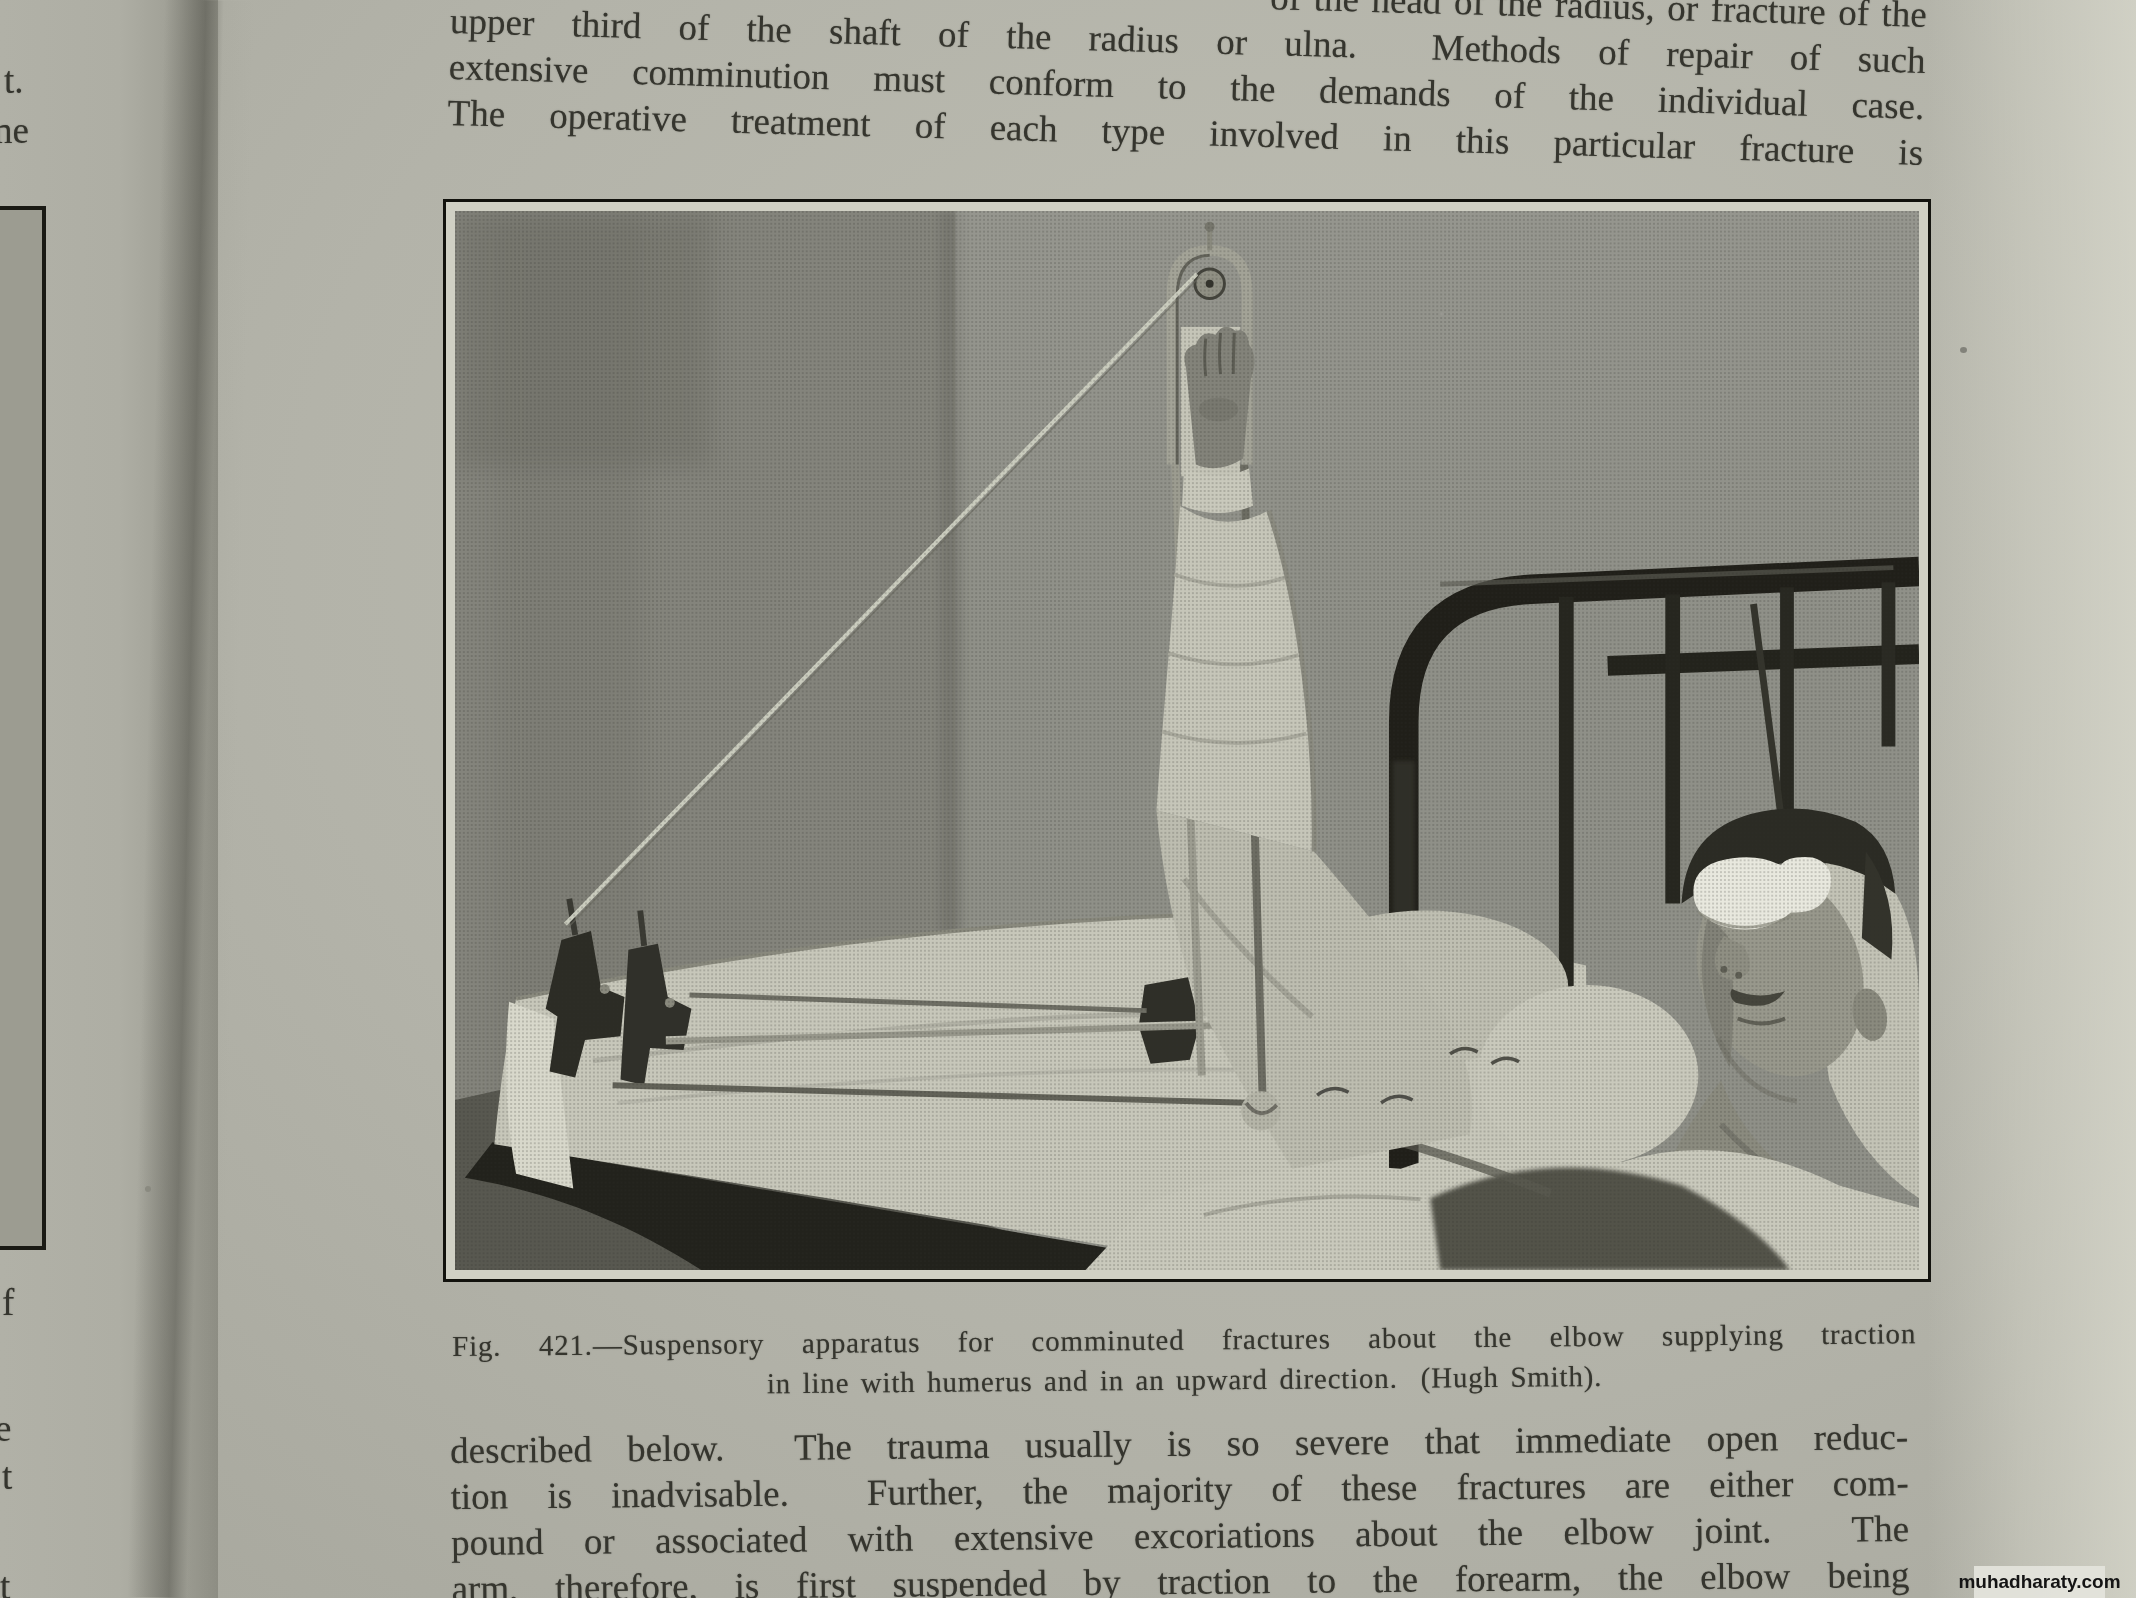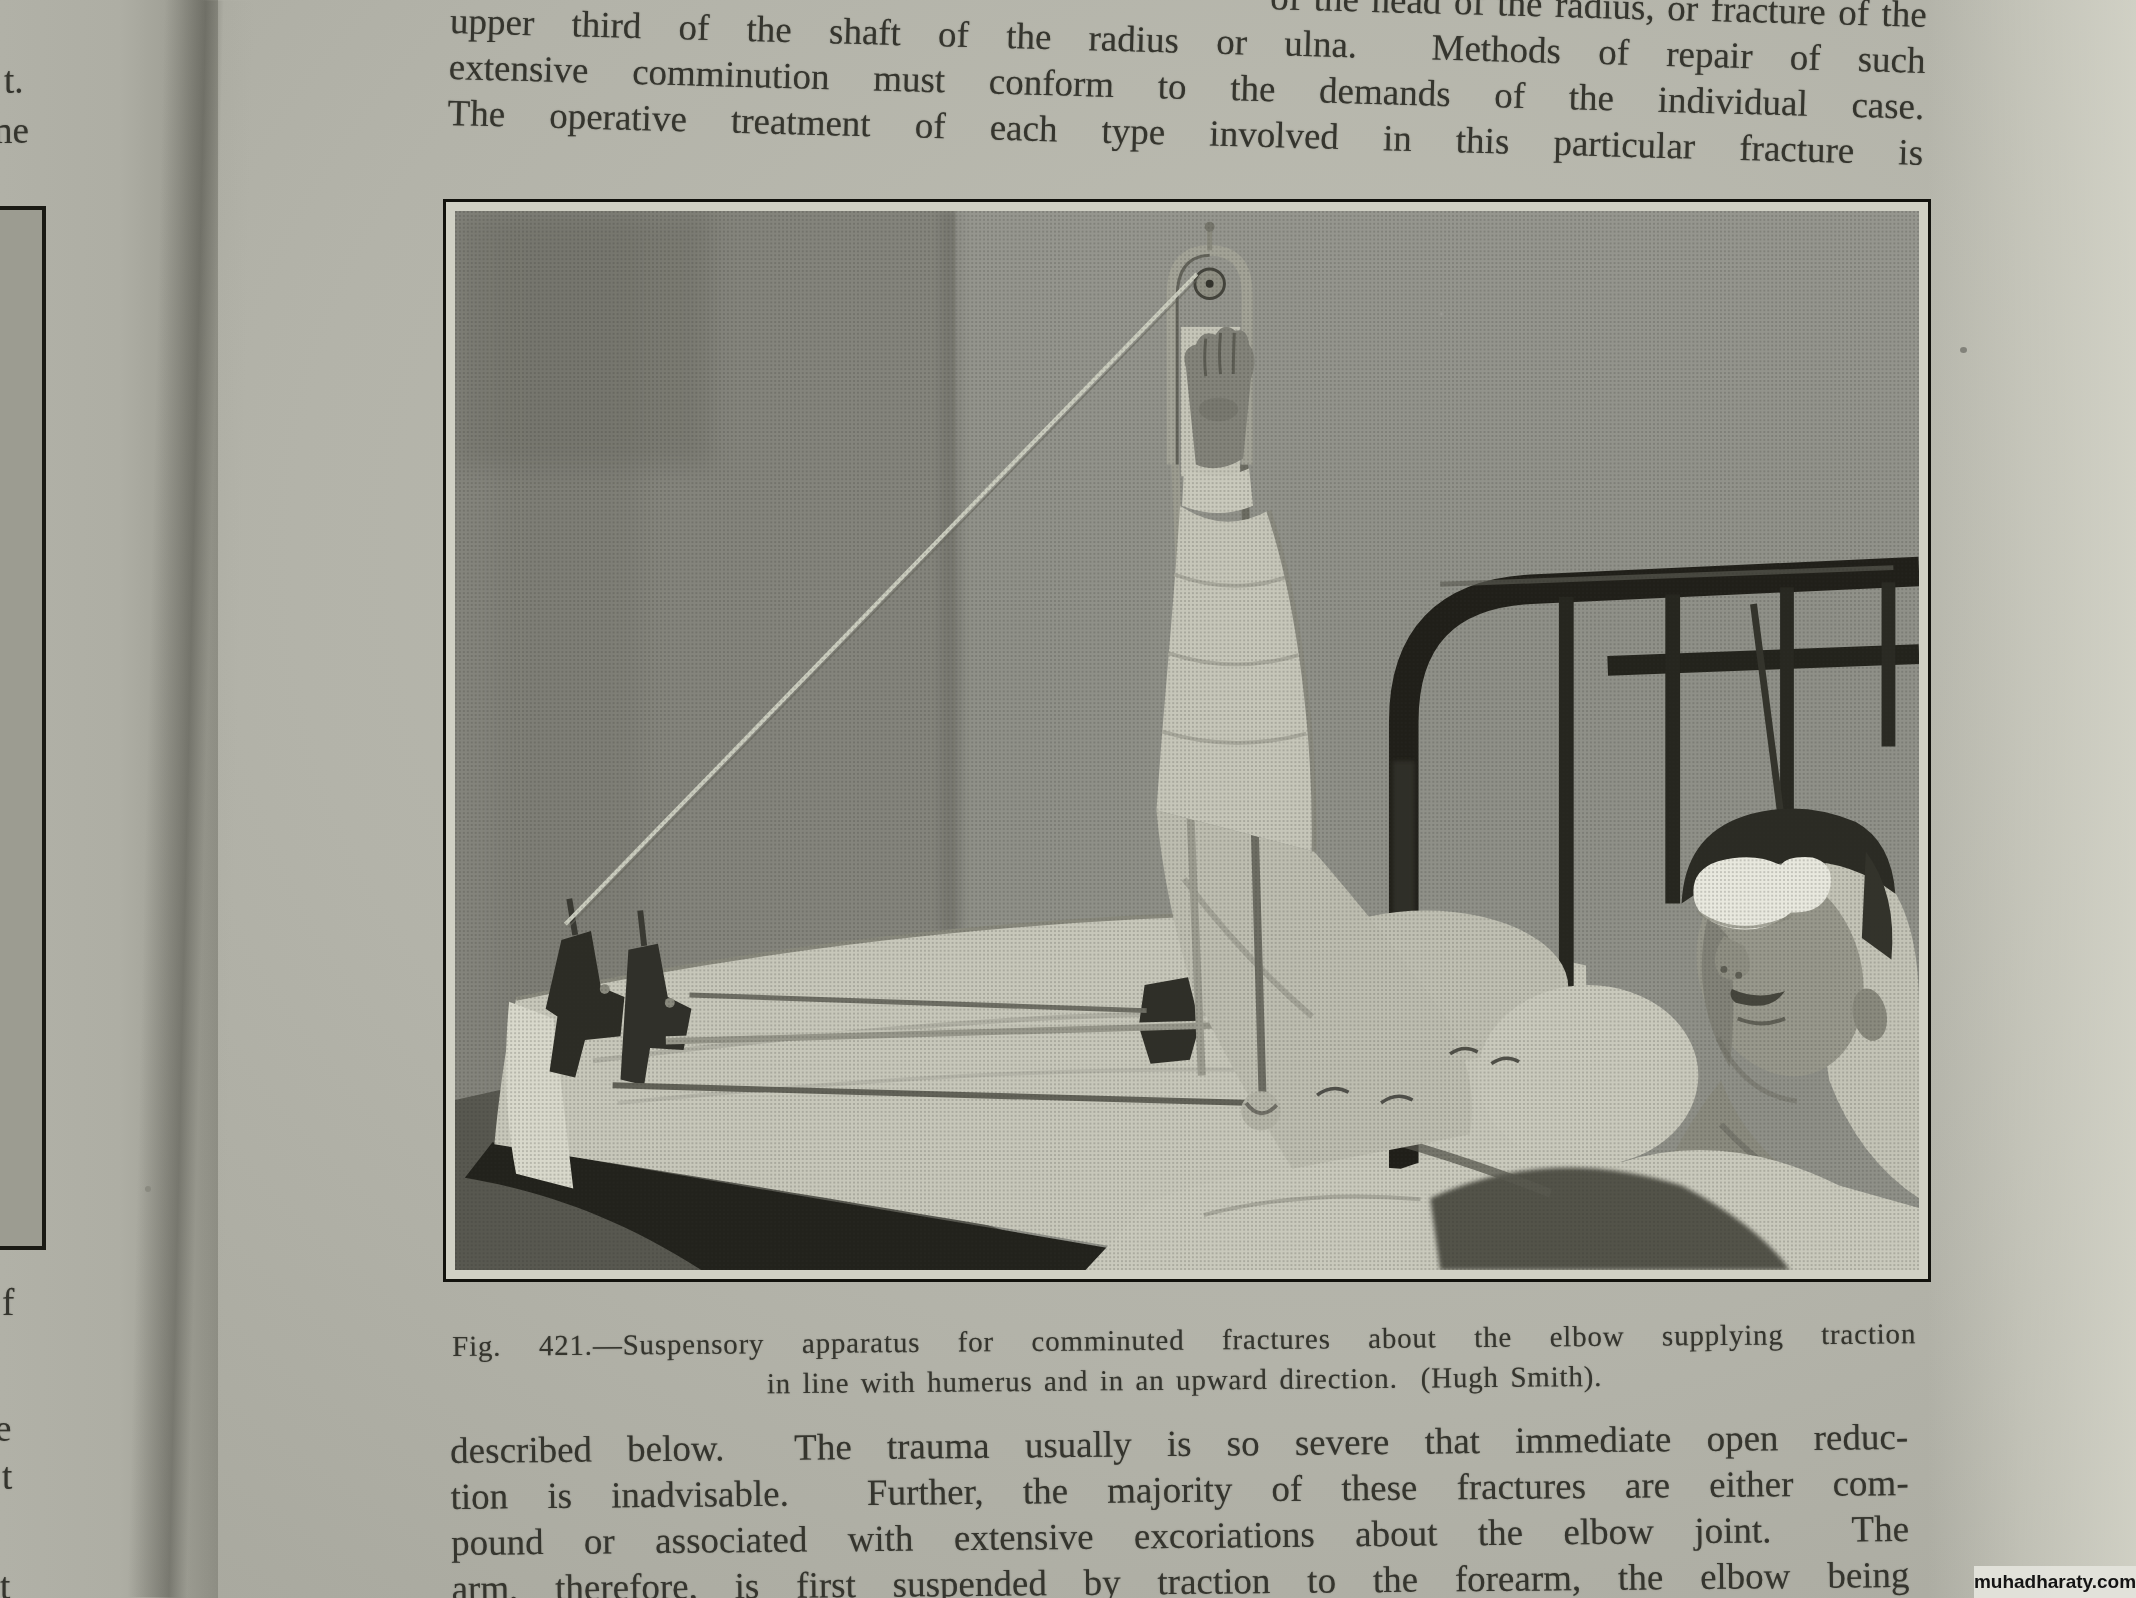--- a/index.html
+++ b/index.html
@@ -26,21 +26,21 @@
            letter-spacing:0.8px;word-spacing:0.12em;transform:rotate(-0.5deg);transform-origin:left top;}
   .cap1{text-align:justify;text-align-last:justify;}
   .cap2{text-align:center;text-align-last:center;}
   
   .figure-plate{position:absolute;left:443px;top:199px;width:1488px;height:1083px;
                 border:3px solid #12120d;background:#d0d0c4;padding:9px;box-sizing:border-box;}
   .figure-plate svg{display:block;width:100%;height:100%;}
   .right-edge{position:absolute;left:1928px;top:0;width:208px;height:1598px;pointer-events:none;
               background:linear-gradient(90deg, rgba(206,206,194,0) 0%, rgba(208,208,196,0.55) 45%, rgba(216,216,204,0.8) 100%);}
   .speck{position:absolute;border-radius:50%;}
-  .watermark{position:absolute;left:1974px;top:1566px;width:162px;height:32px;
+  .watermark{position:absolute;left:1974px;top:1566px;width:131px;height:32px;
              background:rgba(228,228,220,0.92);display:flex;align-items:center;justify-content:center;
              font-family:"Liberation Sans", sans-serif;font-weight:bold;font-size:19px;color:#141414;}
 </style>
 </head>
 <body>
 
 <div class="page">
 
   <div class="left-page">
     <div class="left-photo"></div>

